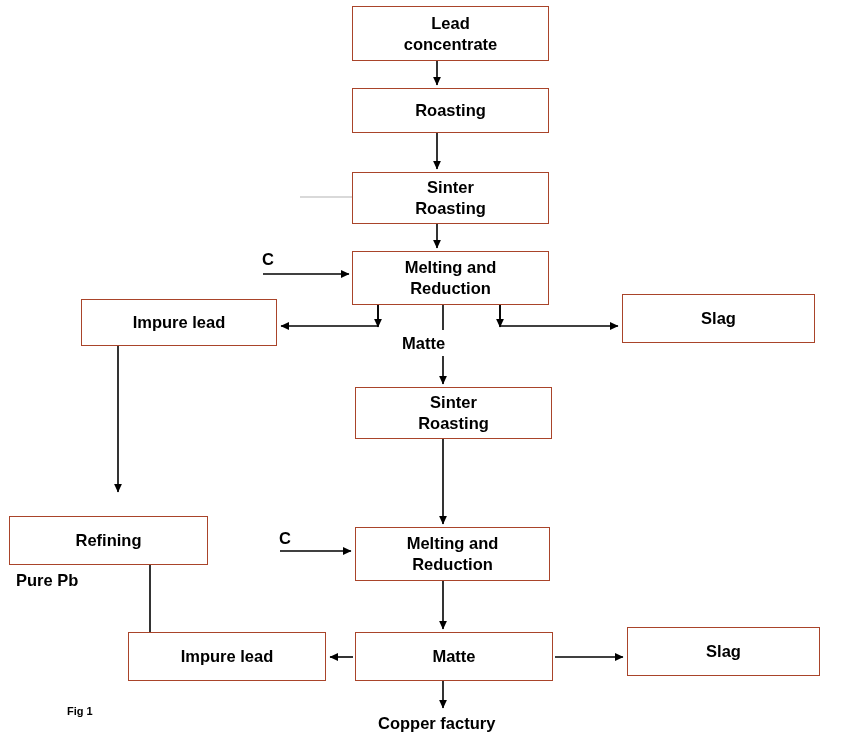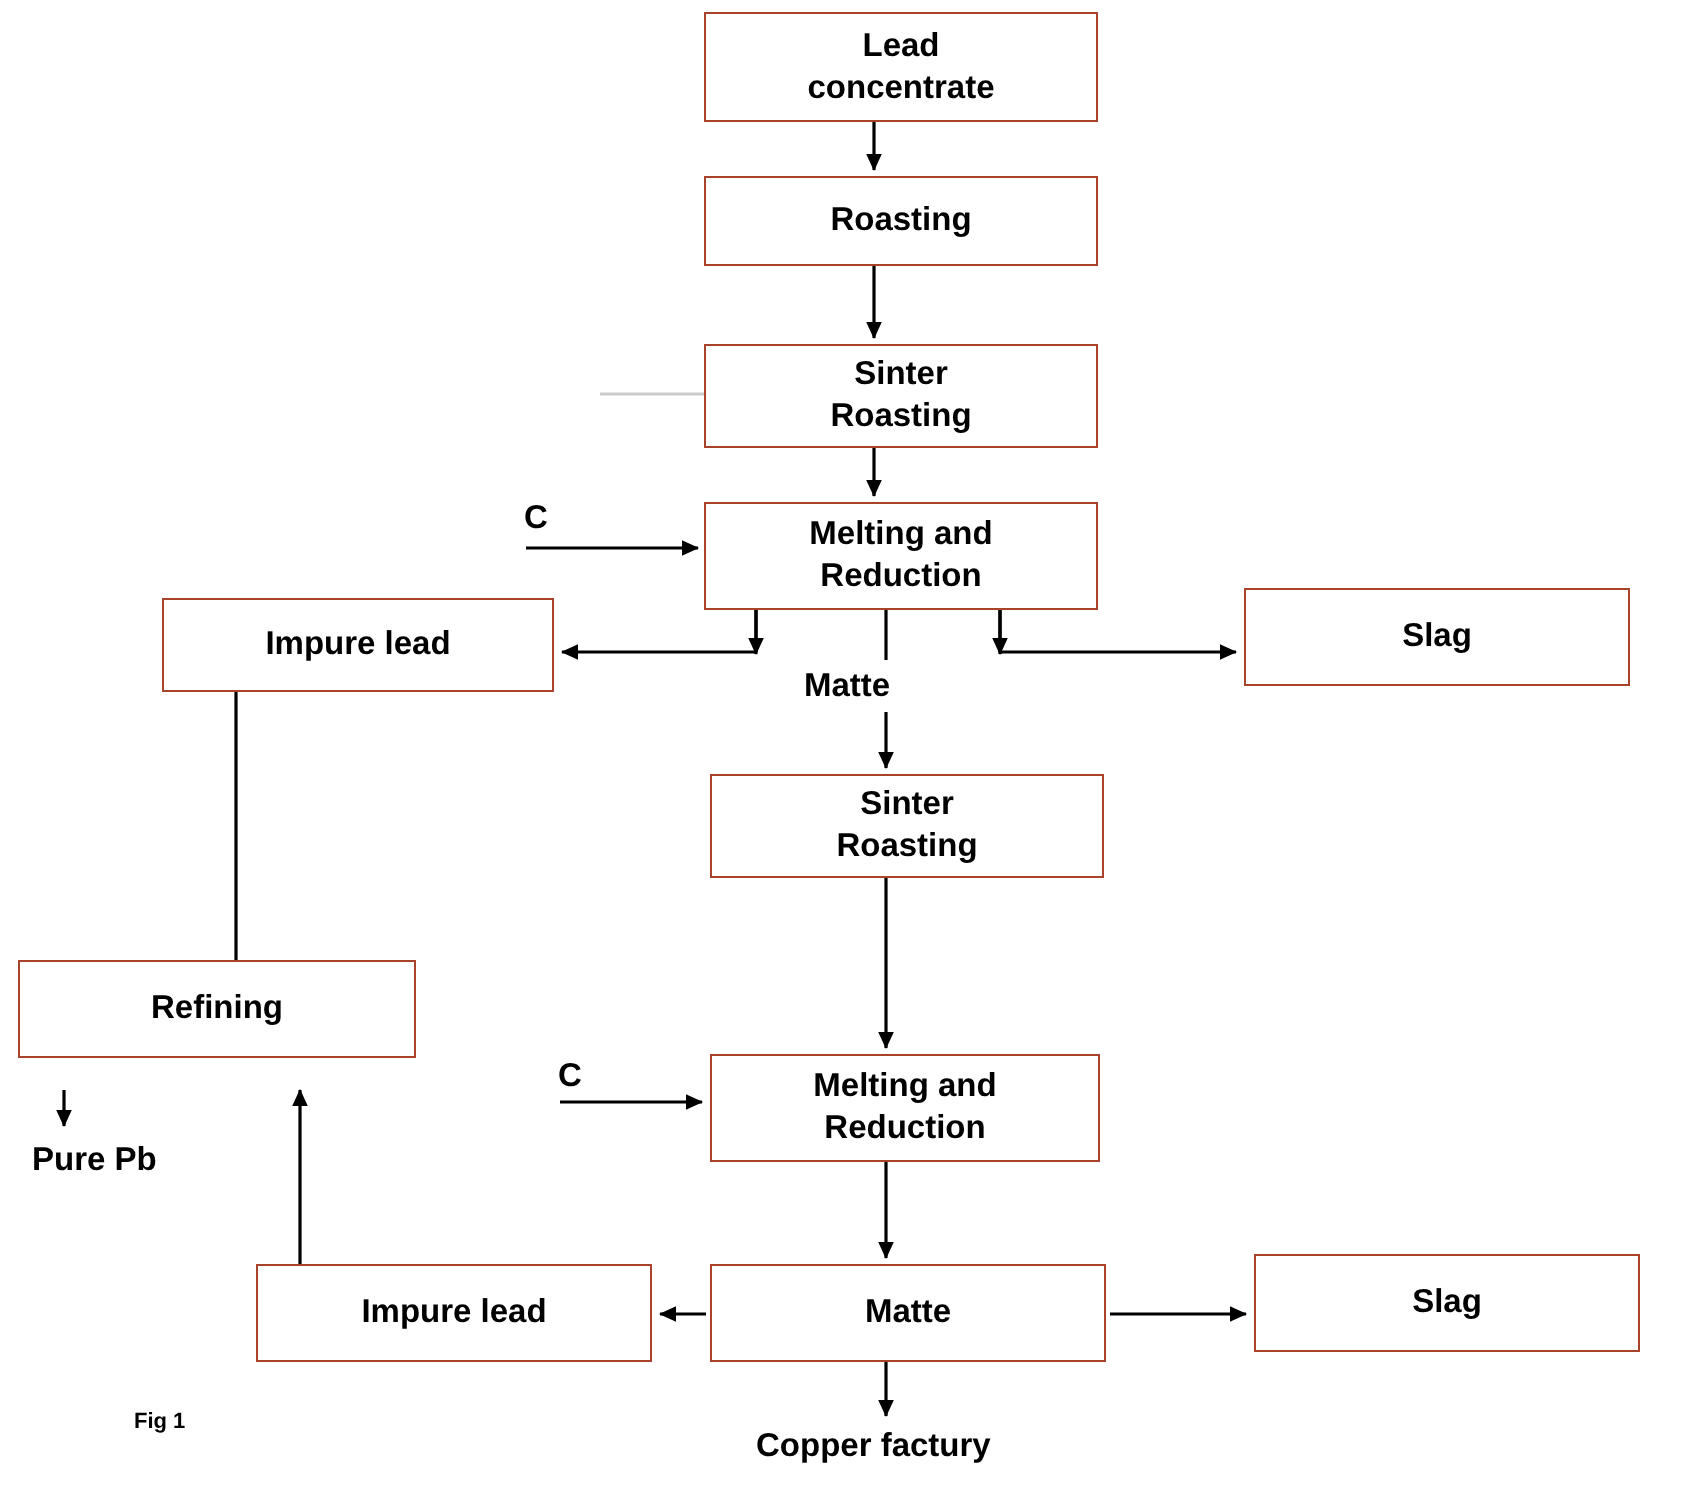--- a/index.html
+++ b/index.html
@@ -127,21 +127,21 @@
   <div class="node" style="left:352px; top:251px; width:197px; height:54px;">Melting and
 Reduction</div>
 
   <div class="node" style="left:81px; top:299px; width:196px; height:47px;">Impure lead</div>
 
   <div class="node" style="left:622px; top:294px; width:193px; height:49px;">Slag</div>
 
   <div class="node" style="left:355px; top:387px; width:197px; height:52px;">Sinter
 Roasting</div>
 
-  <div class="node" style="left:9px; top:480px; width:199px; height:49px;text-align:center;">Refining</div>
+  <div class="node" style="left:9px; top:516px; width:199px; height:49px;text-align:center;">Refining</div>
 
   <div class="node" style="left:355px; top:527px; width:195px; height:54px;">Melting and
 Reduction</div>
 
   <div class="node" style="left:128px; top:632px; width:198px; height:49px;">Impure lead</div>
 
   <div class="node" style="left:355px; top:632px; width:198px; height:49px;">Matte</div>
 
   <div class="node" style="left:627px; top:627px; width:193px; height:49px;">Slag</div>
 

